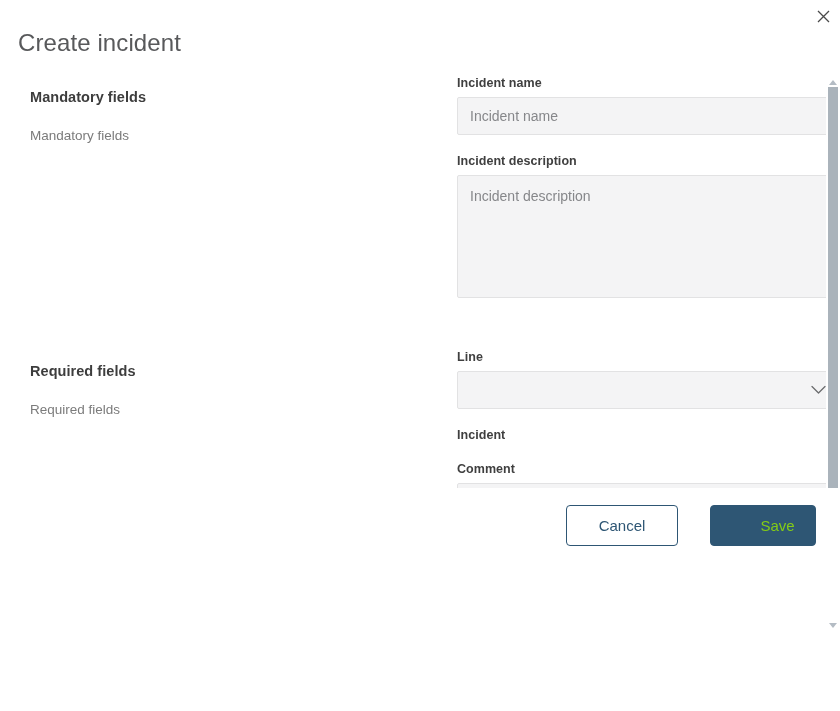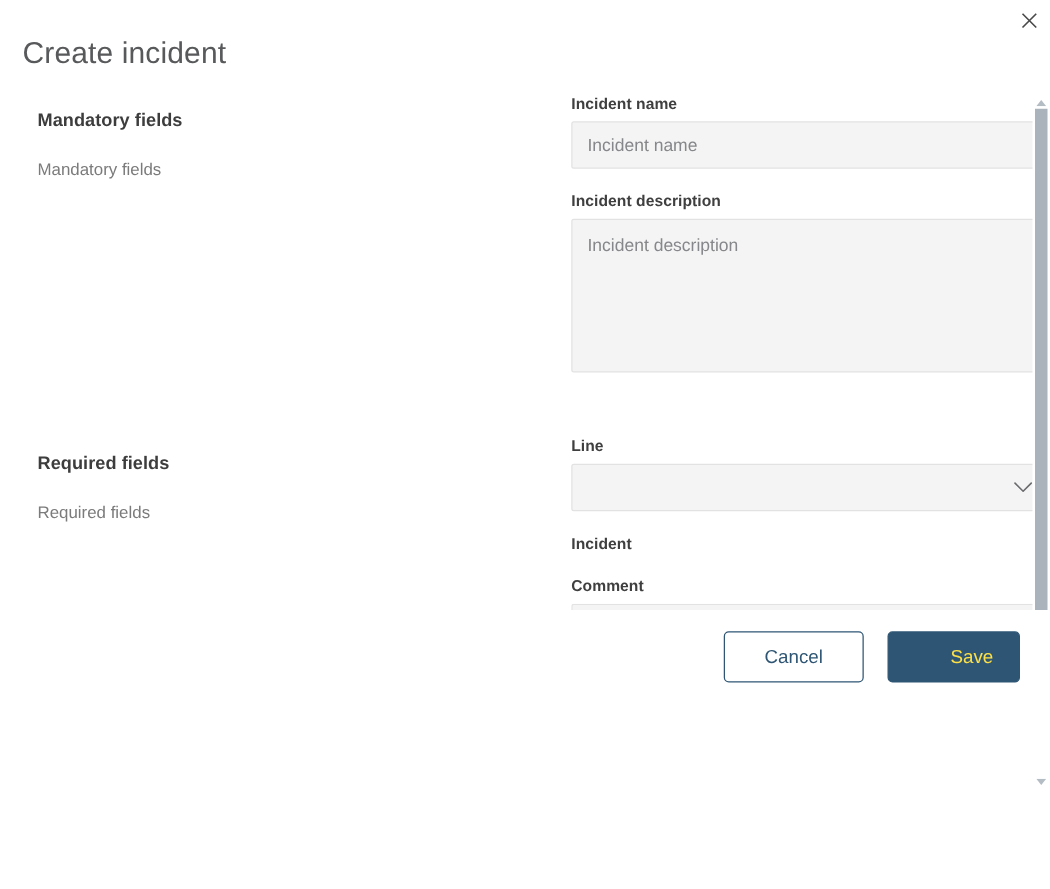--- a/index.html
+++ b/index.html
@@ -214,21 +214,21 @@
     left: 0;
     bottom: 0;
     width: 840px;
     height: 74px;
     background: #ffffff;
     display: flex;
     align-items: center;
     justify-content: flex-end;
     padding-right: 24px;
     box-sizing: border-box;
-    gap: 19px;
+    gap: 32px;
   }
   .btn {
     font-family: "Liberation Sans", sans-serif;
     font-size: 15px;
     border-radius: 4px;
     cursor: pointer;
     line-height: 1;
     display: inline-flex;
     align-items: center;
     justify-content: center;
@@ -238,21 +238,21 @@
     height: 41px;
     background: #ffffff;
     border: 1px solid #2e5674;
     color: #2e5674;
   }
   .btn-save {
     width: 106px;
     height: 41px;
     background: #2e5674;
     border: 1px solid #2e5674;
-    color: #fde047;
+    color: #84cc16;
     padding-left: 35px;
   }
 </style>
 </head>
 <body>
 
 <div class="dialog">
 
   <button class="close-btn" aria-label="Close">
     <svg width="13" height="13" viewBox="0 0 13 13">

